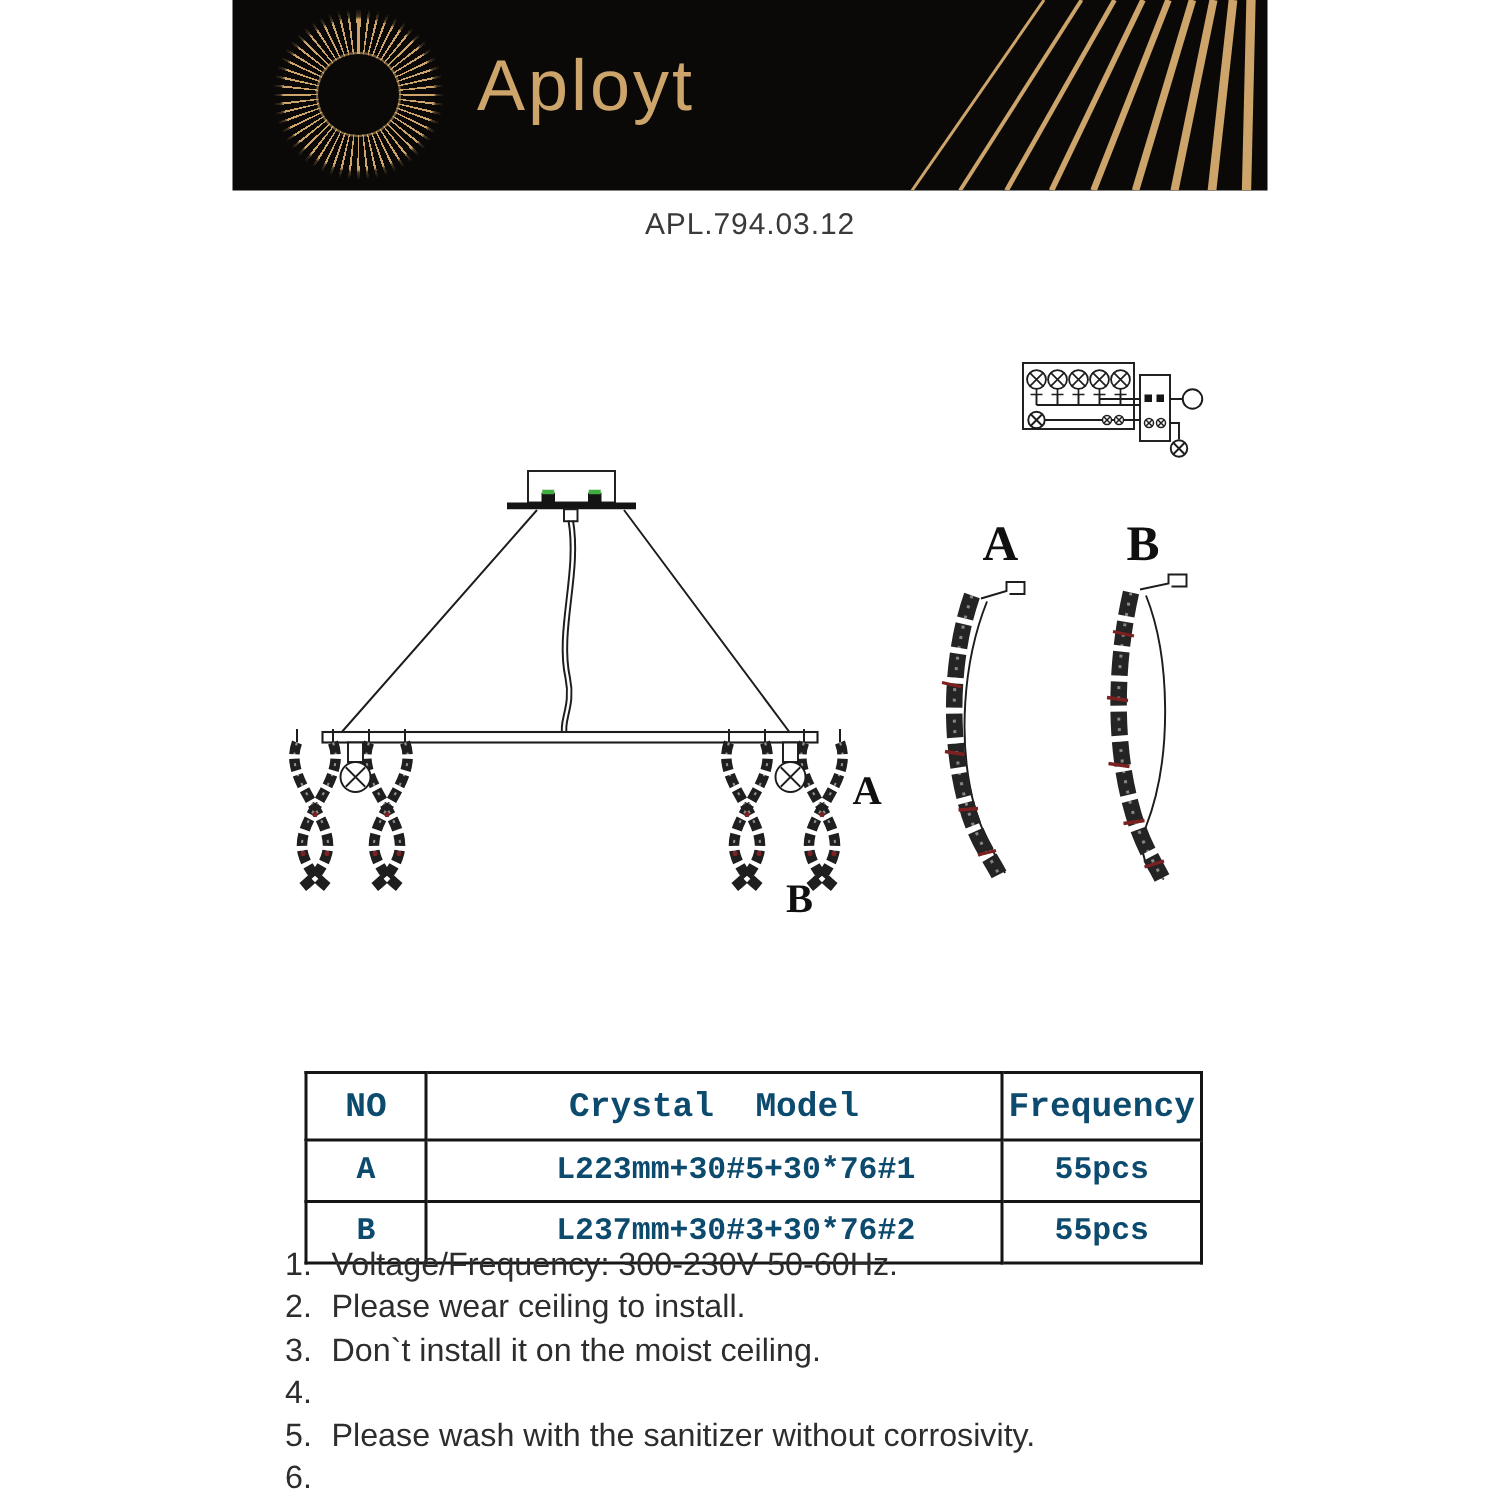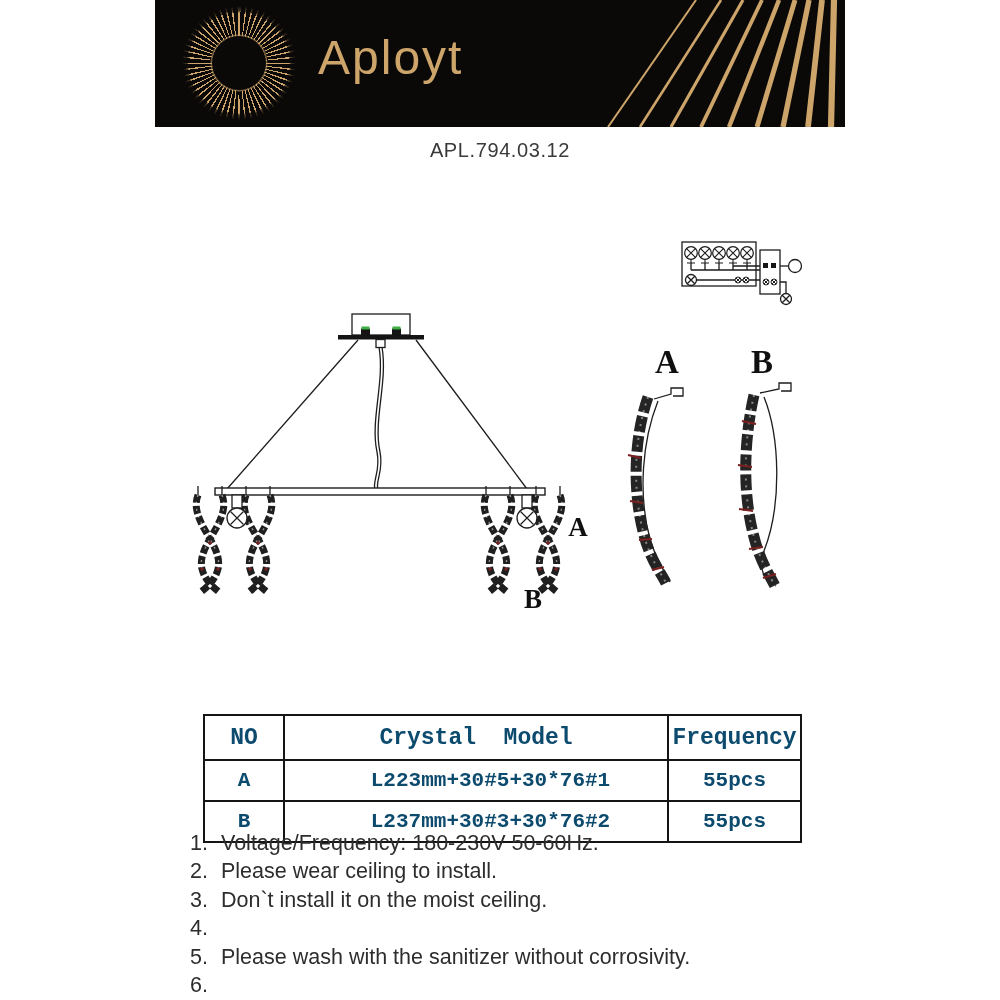--- a/index.html
+++ b/index.html
@@ -216,21 +216,21 @@
       <td class="cell">B</td>
       <td class="cell cell-model">L237mm+30#3+30*76#2</td>
       <td class="cell">55pcs</td>
     </tr>
   </tbody>
     </table>
 
   <div class="instructions">
     <div class="instr-row">
       <span class="instr-num">1.</span>
-      <span>Voltage/Frequency: 180-230V 50-60Hz.</span>
+      <span>Voltage/Frequency: 300-230V 50-60Hz.</span>
     </div>
     <div class="instr-row">
       <span class="instr-num">2.</span>
       <span>Please wear ceiling to install.</span>
     </div>
     <div class="instr-row">
       <span class="instr-num">3.</span>
       <span>Don`t install it on the moist ceiling.</span>
     </div>
     <div class="instr-row">

